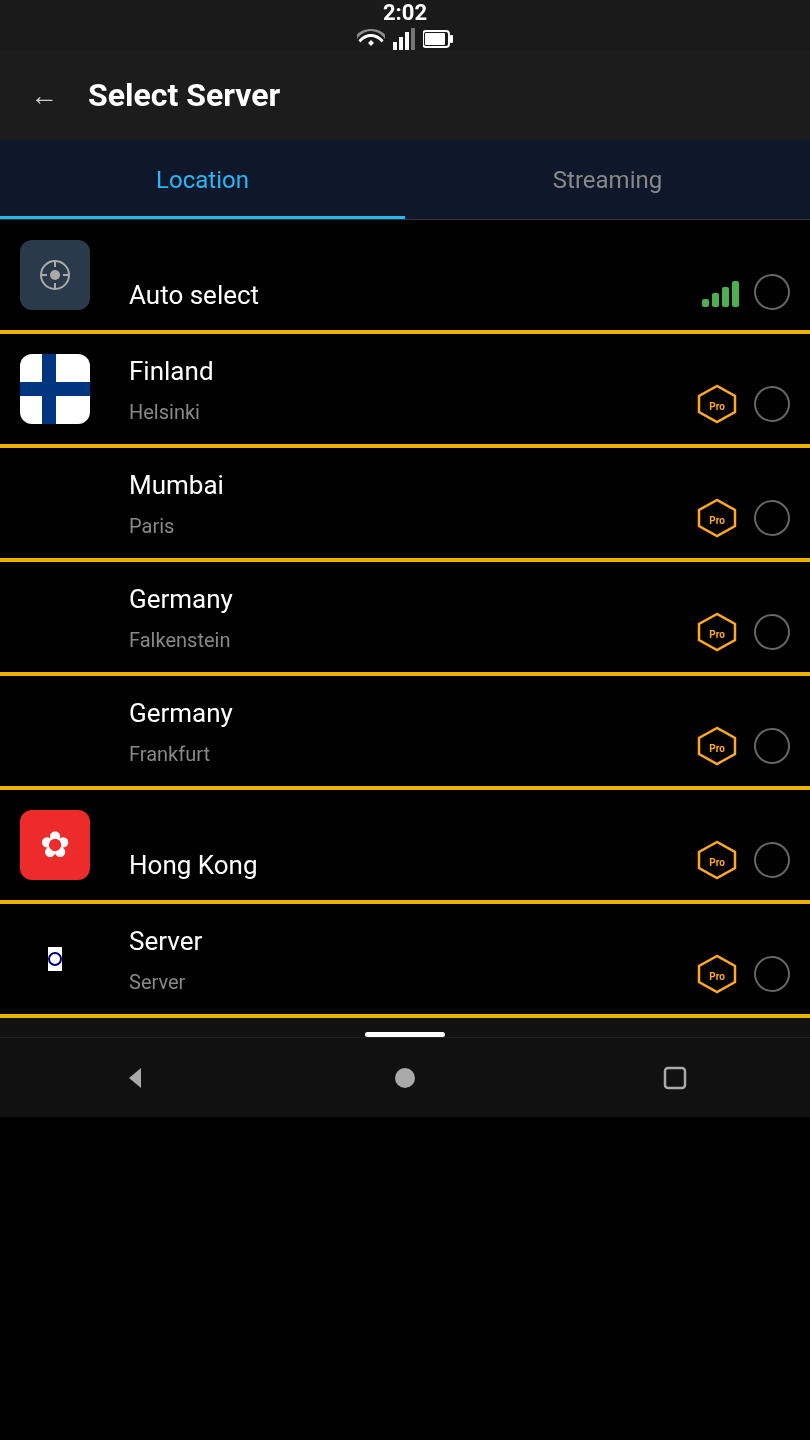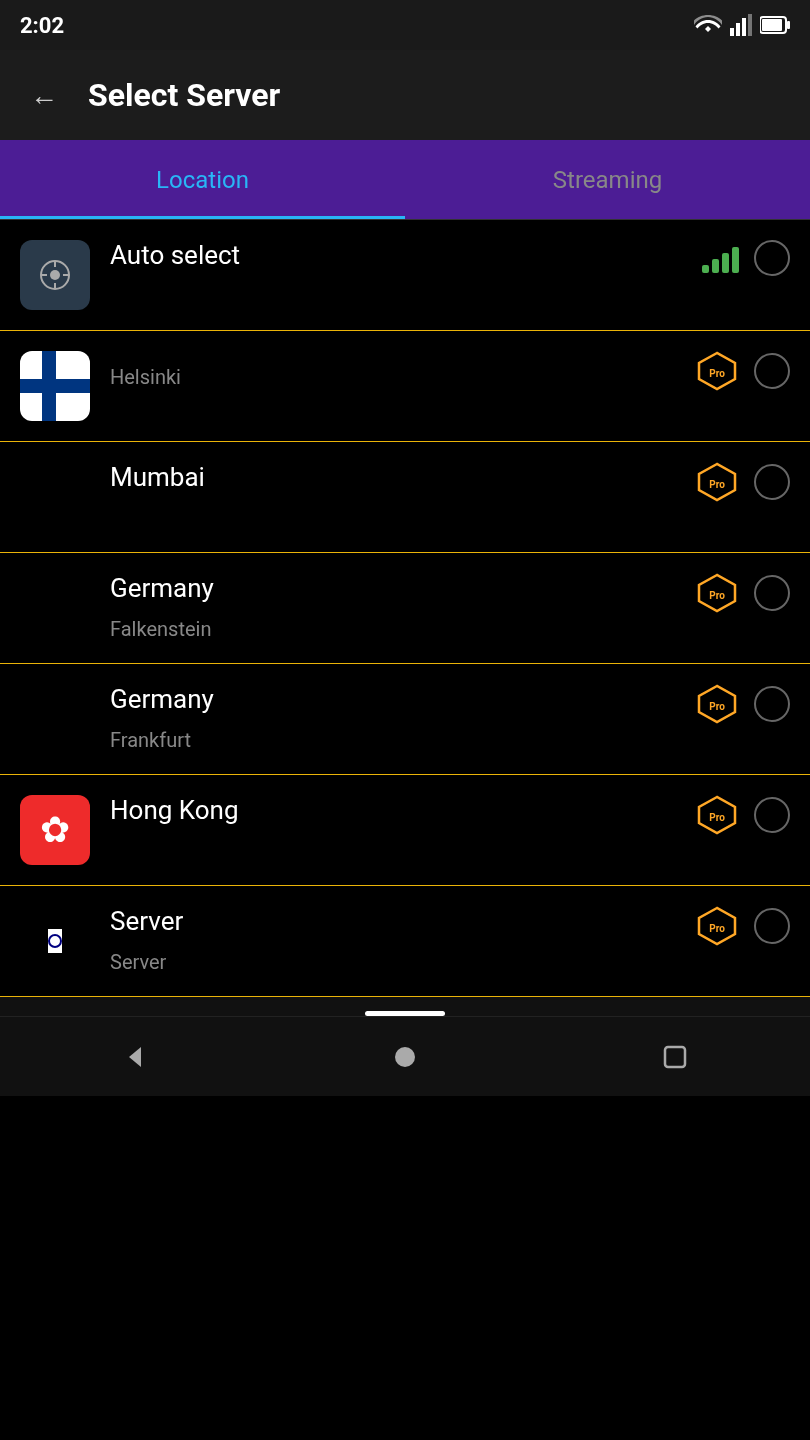--- a/index.html
+++ b/index.html
@@ -13,20 +13,21 @@
     }
 
     
     .status-bar {
       height: 50px;
       background: #1a1a1a;
       display: flex;
       align-items: center;
       justify-content: space-between;
       padding: 0 20px;
+      flex-direction: column;
     }
     .status-time {
       font-size: 22px;
       font-weight: bold;
       color: #fff;
     }
     .status-icons {
       display: flex;
       align-items: center;
       gap: 8px;
@@ -50,21 +51,21 @@
     .page-title {
       font-size: 32px;
       font-weight: bold;
       color: #fff;
       text-align: center;
     }
 
     
     .tab-bar {
       height: 80px;
-      background: #4c1d95;
+      background: #0f172a;
       display: flex;
       border-bottom: 1px solid #333;
     }
     .tab {
       flex: 1;
       display: flex;
       align-items: center;
       justify-content: center;
       font-size: 24px;
       cursor: pointer;
@@ -84,25 +85,26 @@
       background: #29b6f6;
     }
 
     
     .server-list {
       flex: 1;
       overflow-y: auto;
     }
     .server-item {
       display: flex;
-      align-items: flex-start;
+      align-items: flex-end;
       padding: 20px 20px;
-      border-bottom: 1px solid #eab308;
+      border-bottom: 4px solid #eab308;
       min-height: 110px;
       cursor: pointer;
+      gap: 19px;
     }
     .server-icon {
       width: 70px;
       height: 70px;
       border-radius: 12px;
       margin-right: 20px;
       flex-shrink: 0;
       display: flex;
       align-items: center;
       justify-content: center;
@@ -322,39 +324,41 @@
         <div class="signal-bar" style="height:20px"></div>
         <div class="signal-bar" style="height:26px"></div>
       </div>
       <div class="radio-circle"></div>
     </div>
   </div>
 
   <div class="server-item">
     <div class="server-icon flag-finland"></div>
     <div class="server-info">
+      <div class="server-name">Finland</div>
       <div class="server-sub">Helsinki</div>
     </div>
     <div class="server-right">
       <svg width="44" height="40" viewBox="0 0 44 40">
         <path d="M22 2L4 12v16l18 10 18-10V12L22 2z" fill="none" stroke="#FFA726" stroke-width="2.5"></path>
         <text x="22" y="26" text-anchor="middle" fill="#FFA726" font-size="10" font-weight="bold">Pro</text>
       </svg>
       <div class="radio-circle"></div>
     </div>
   </div>
 
   <div class="server-item">
     <div class="server-icon flag-france">
       <div class="f1"></div>
       <div class="f2"></div>
       <div class="f3"></div>
     </div>
     <div class="server-info">
       <div class="server-name">Mumbai</div>
+      <div class="server-sub">Paris</div>
     </div>
     <div class="server-right">
       <svg width="44" height="40" viewBox="0 0 44 40">
         <path d="M22 2L4 12v16l18 10 18-10V12L22 2z" fill="none" stroke="#FFA726" stroke-width="2.5"></path>
         <text x="22" y="26" text-anchor="middle" fill="#FFA726" font-size="10" font-weight="bold">Pro</text>
       </svg>
       <div class="radio-circle"></div>
     </div>
   </div>
 

